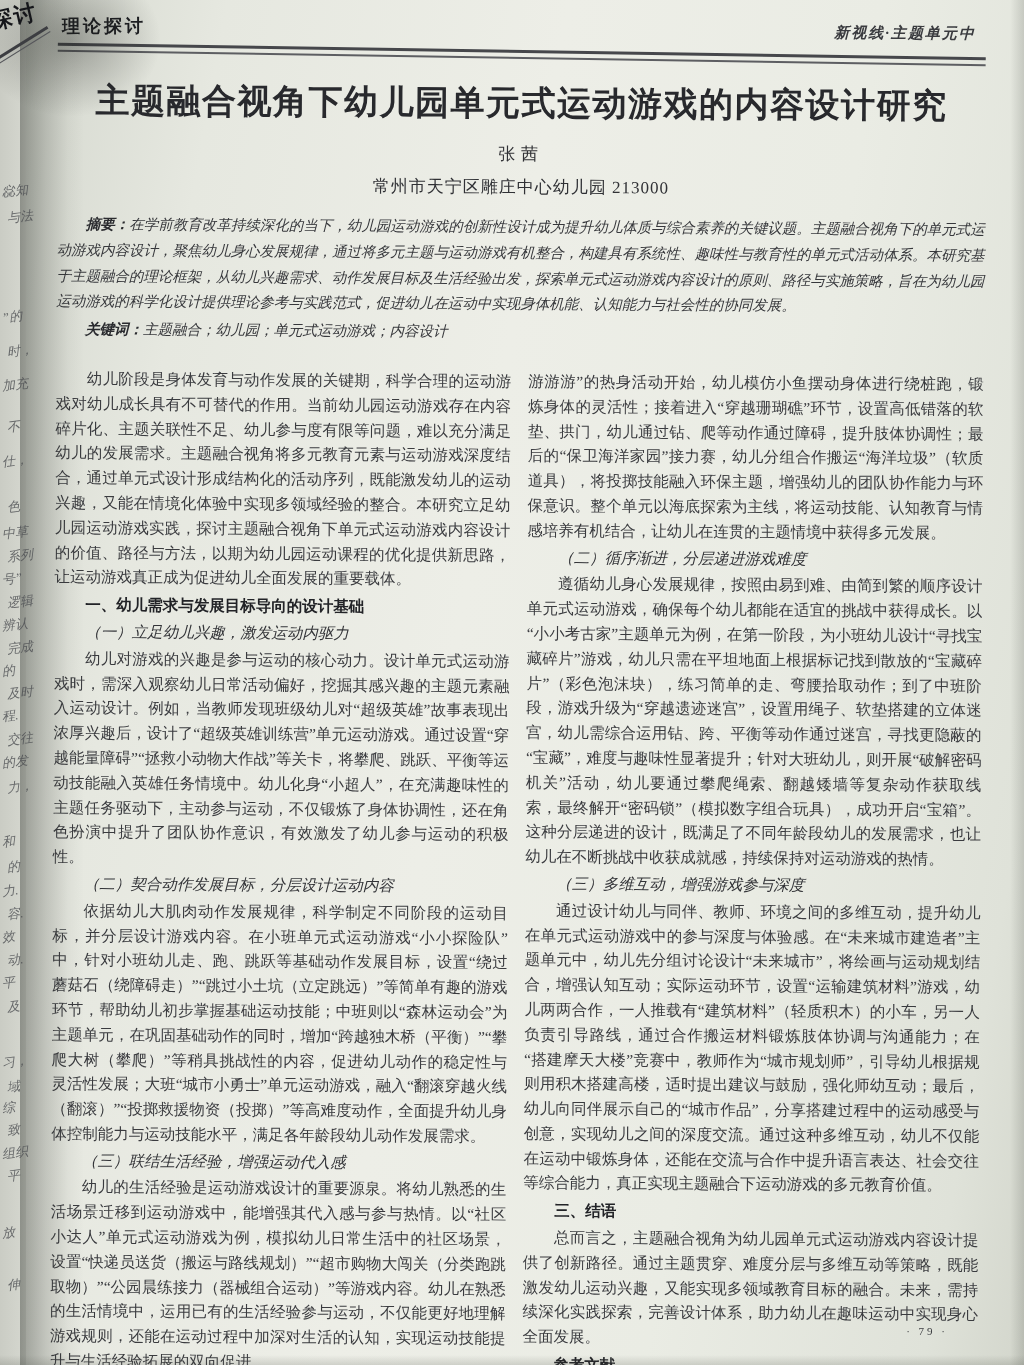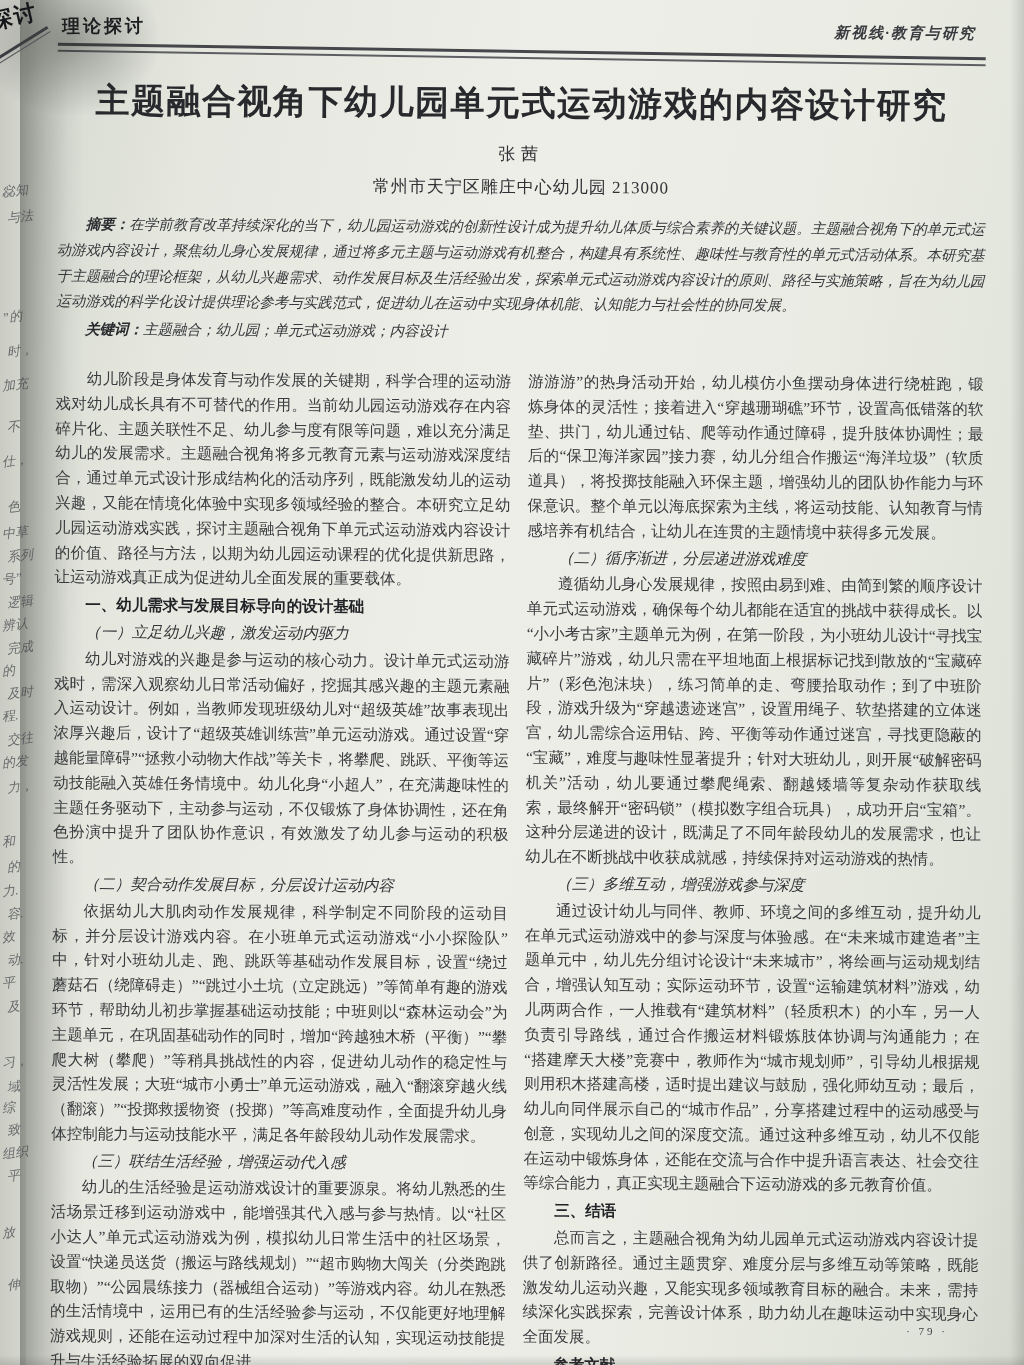--- a/index.html
+++ b/index.html
@@ -100,21 +100,21 @@
   <div class="right-edge-shadow"></div>
   <div class="bottom-shade"></div>
   <div class="corner-shade"></div>
   <div class="corner-tab">探讨</div>
   <div class="corner-tab-line"></div>
 
   <div class="content">
 
     <div class="masthead">
       <span class="masthead-section">理论探讨</span>
-      <span class="masthead-journal">新视线·教育与研究</span>
+      <span class="masthead-journal">新视线·主题单元中</span>
     </div>
     <div class="masthead-rule"></div>
 
     <div class="title">主题融合视角下幼儿园单元式运动游戏的内容设计研究</div>
     <div class="author">张茜</div>
     <div class="affiliation">常州市天宁区雕庄中心幼儿园  213000</div>
 
     <div class="abstract">
       <b>摘要：</b><span>在学前教育改革持续深化的当下，幼儿园运动游戏的创新性设计成为提升幼儿体质与综合素养的关键议题。主题融合视角下的单元式运动游戏内容设计，聚焦幼儿身心发展规律，通过将多元主题与运动游戏有机整合，构建具有系统性、趣味性与教育性的单元式活动体系。本研究基于主题融合的理论框架，从幼儿兴趣需求、动作发展目标及生活经验出发，探索单元式运动游戏内容设计的原则、路径与实施策略，旨在为幼儿园运动游戏的科学化设计提供理论参考与实践范式，促进幼儿在运动中实现身体机能、认知能力与社会性的协同发展。</span>
     </div>

